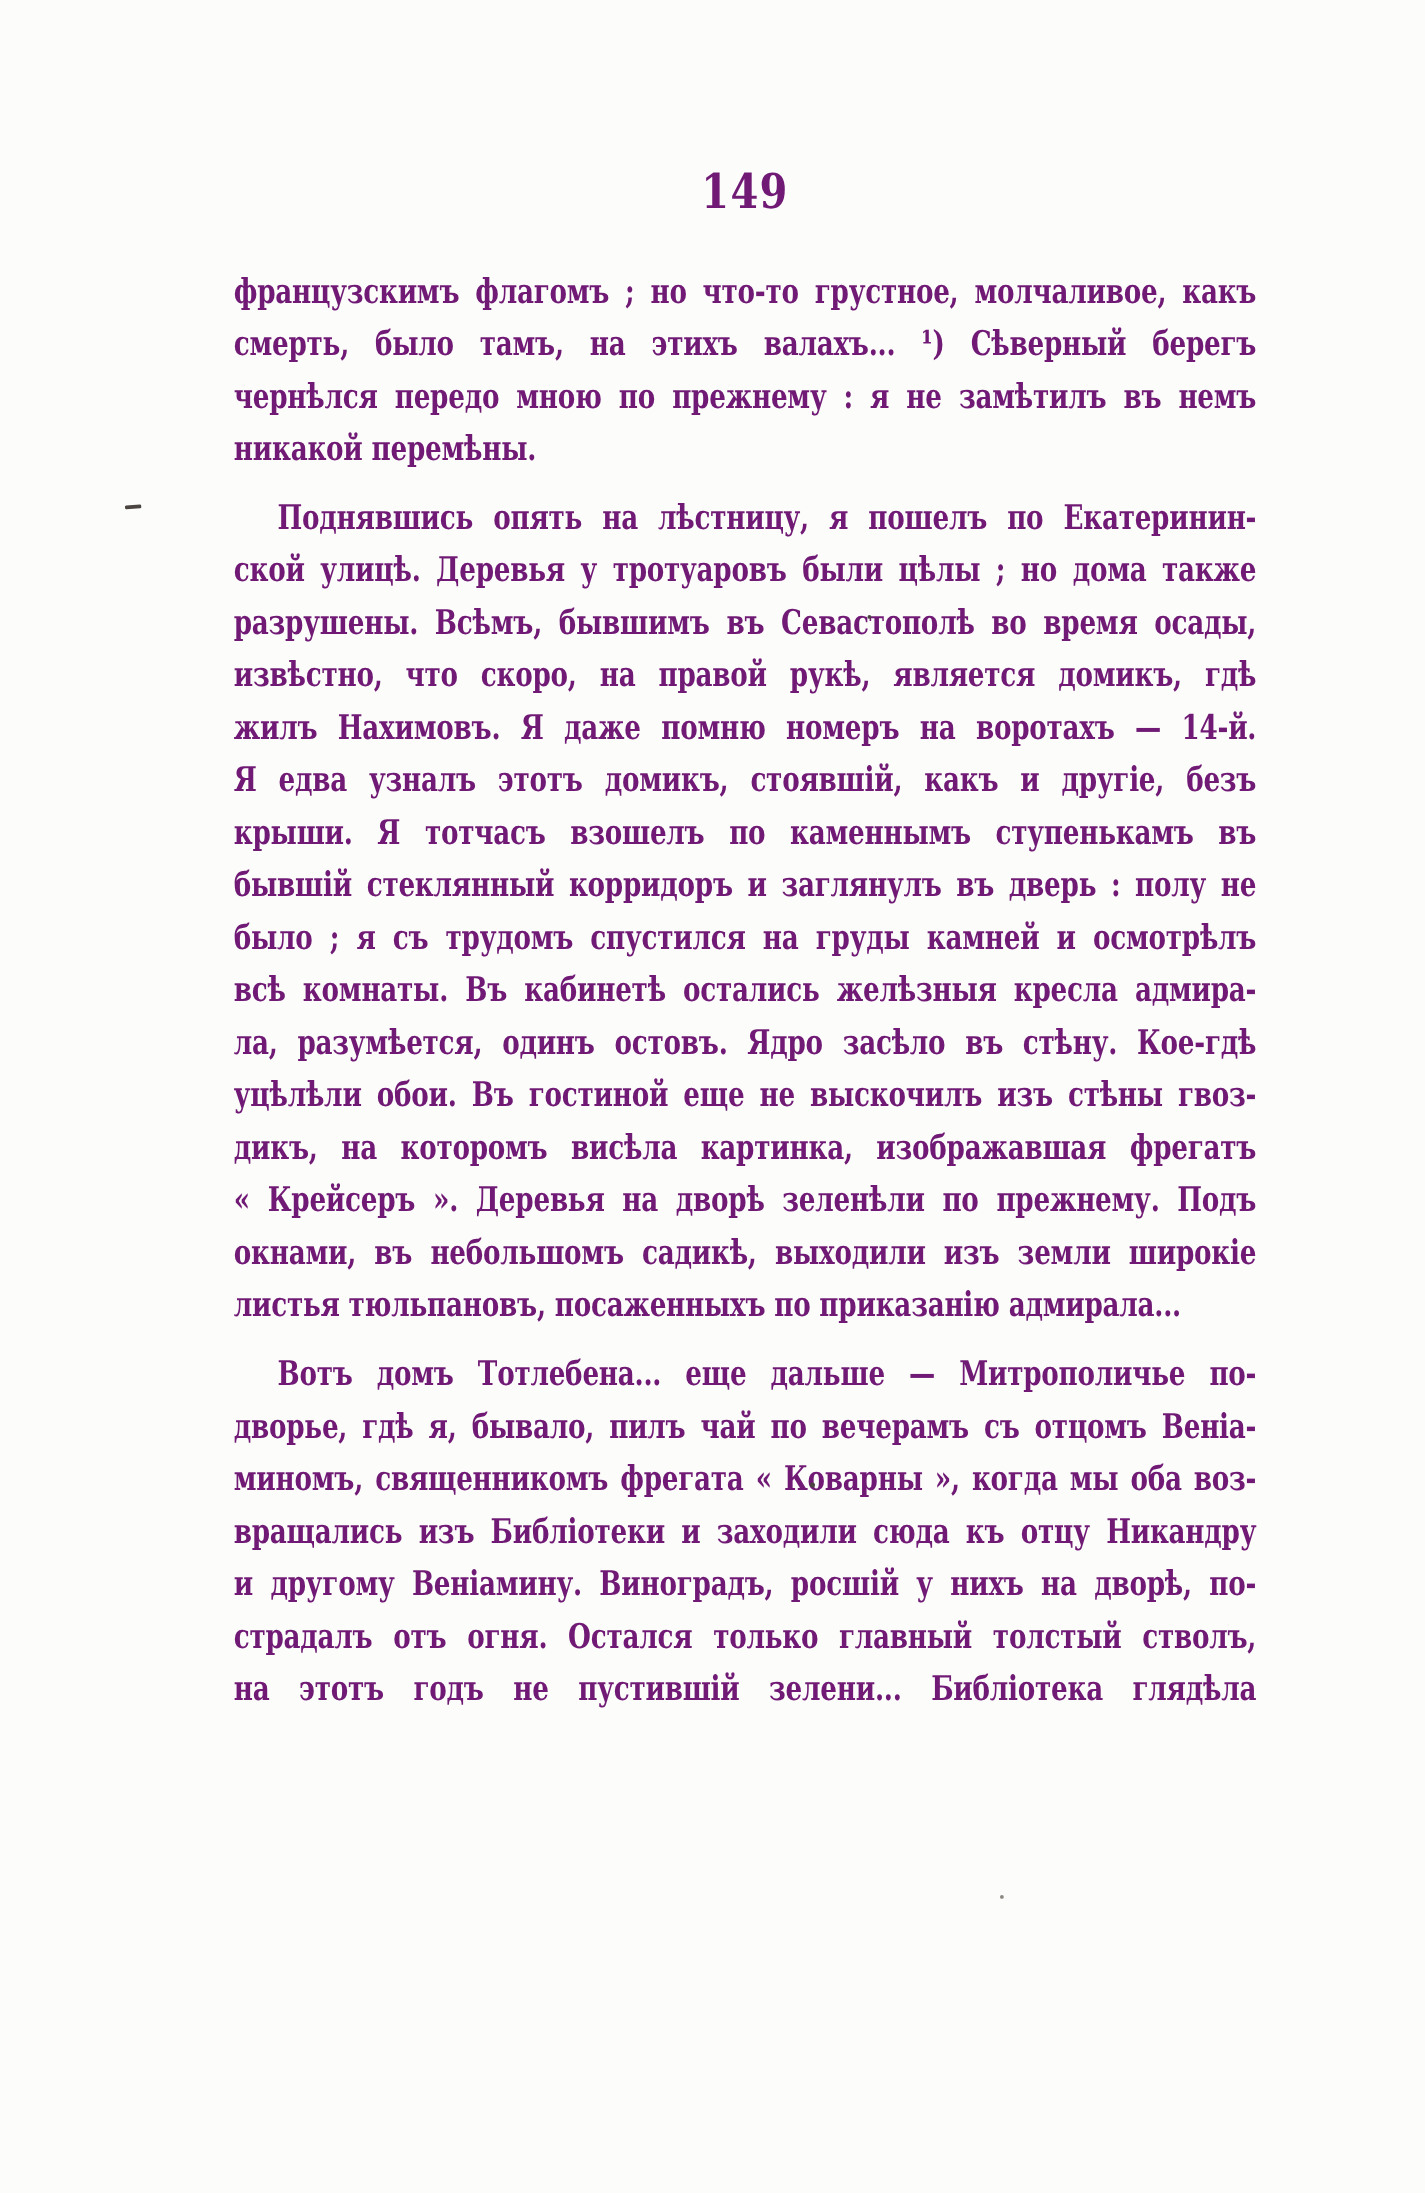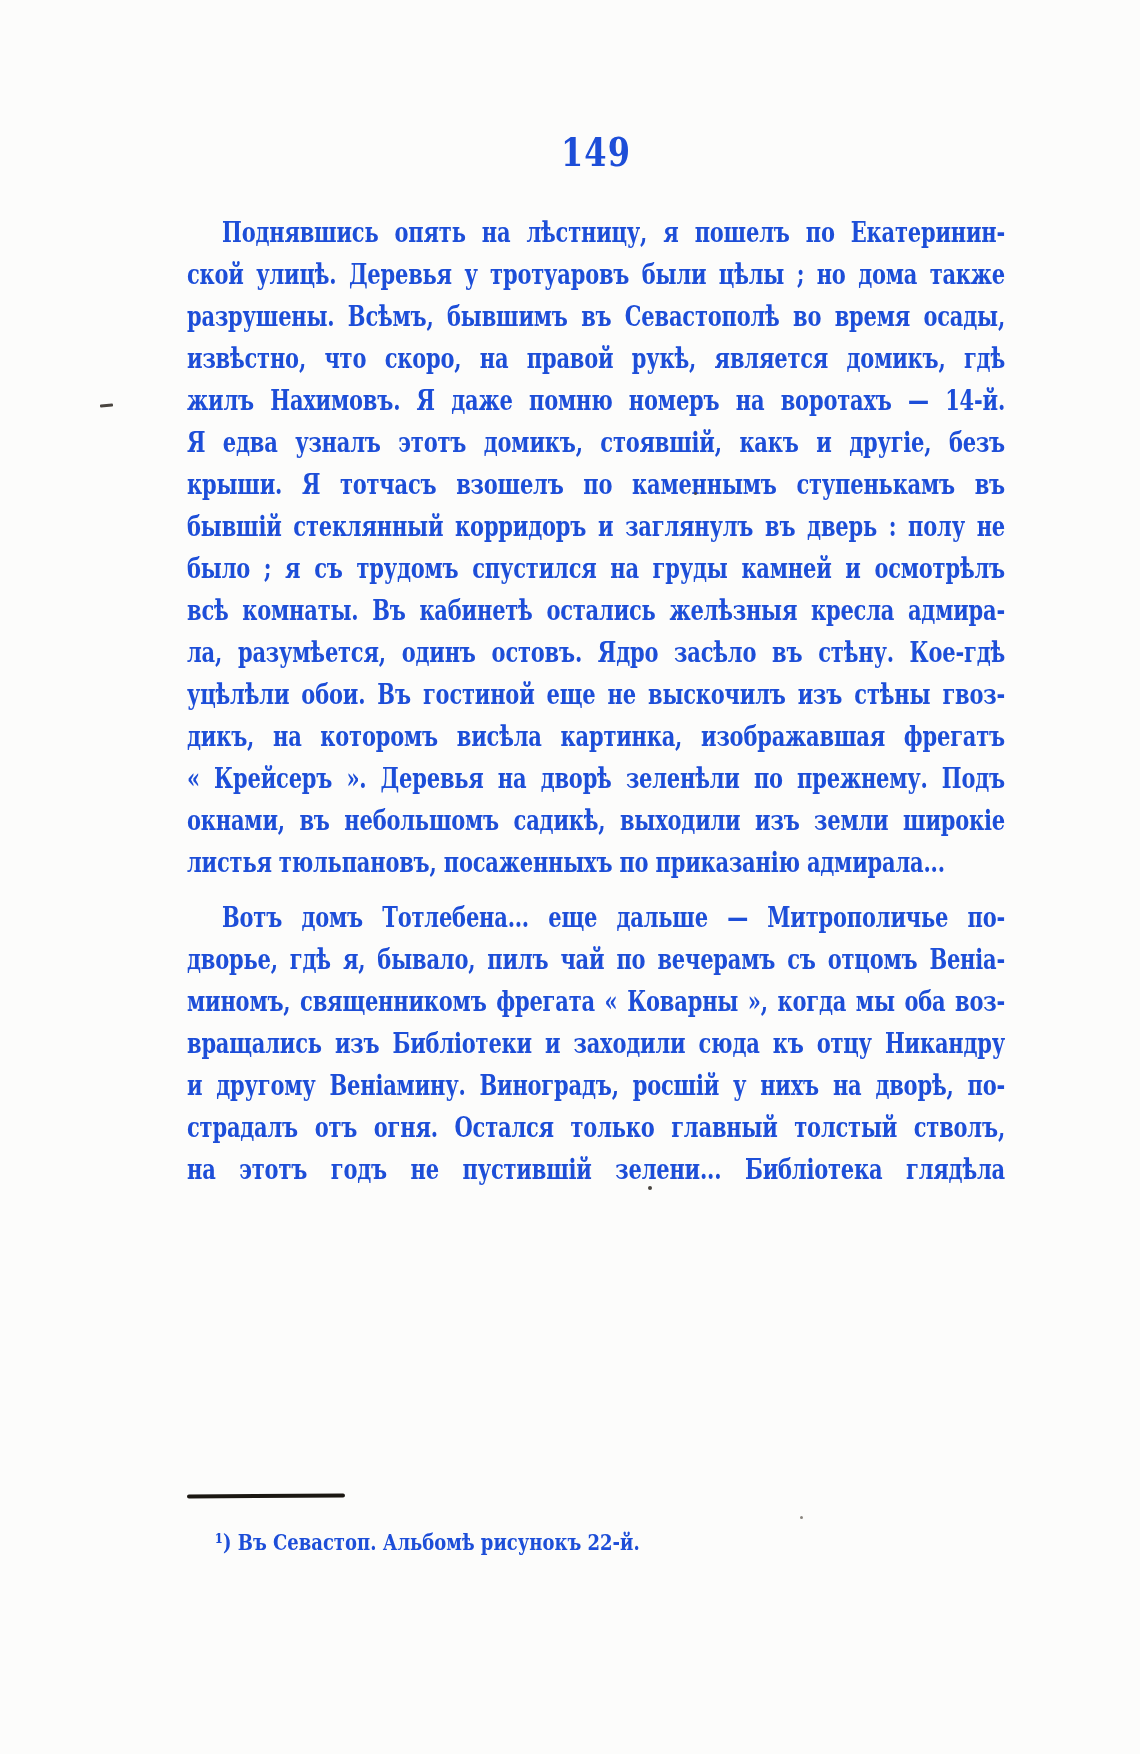--- a/index.html
+++ b/index.html
@@ -5,21 +5,21 @@
   html, body { margin: 0; padding: 0; }
   body {
     width: 1140px; height: 1754px;
     background: #fcfcfb;
     font-family: "DejaVu Serif", serif;
   }
   .page {
     position: relative;
     width: 1140px; height: 1728px;
     background: #fcfcfb;
-    color: #1d4ed8;
+    color: #701a75;
     overflow: hidden;
   }
   .page-number {
     position: absolute;
     top: 134px; left: 187px; width: 818px;
     text-align: center;
     font-size: 32px;
     font-weight: 700;
     letter-spacing: 1px;
     transform: scaleY(1.2);
@@ -68,20 +68,26 @@
 </style>
 </head>
 <body>
 
 <div class="page">
 
   <div class="page-number">149</div>
 
   <div class="text-block">
       <div class="para">
+        <div class="line j">французскимъ флагомъ ; но что-то грустное, молчаливое, какъ</div>
+        <div class="line j">смерть, было тамъ, на этихъ валахъ... ¹) Сѣверный берегъ</div>
+        <div class="line j">чернѣлся передо мною по прежнему : я не замѣтилъ въ немъ</div>
+        <div class="line last">никакой перемѣны.</div>
+      </div>
+      <div class="para">
         <div class="line j ind">Поднявшись опять на лѣстницу, я пошелъ по Екатеринин-</div>
         <div class="line j">ской улицѣ. Деревья у тротуаровъ были цѣлы ; но дома также</div>
         <div class="line j">разрушены. Всѣмъ, бывшимъ въ Севастополѣ во время осады,</div>
         <div class="line j">извѣстно, что скоро, на правой рукѣ, является домикъ, гдѣ</div>
         <div class="line j">жилъ Нахимовъ. Я даже помню номеръ на воротахъ — 14-й.</div>
         <div class="line j">Я едва узналъ этотъ домикъ, стоявшій, какъ и другіе, безъ</div>
         <div class="line j">крыши. Я тотчасъ взошелъ по каменнымъ ступенькамъ въ</div>
         <div class="line j">бывшій стеклянный корридоръ и заглянулъ въ дверь : полу не</div>
         <div class="line j">было ; я съ трудомъ спустился на груды камней и осмотрѣлъ</div>
         <div class="line j">всѣ комнаты. Въ кабинетѣ остались желѣзныя кресла адмира-</div>
@@ -96,23 +102,19 @@
         <div class="line j ind">Вотъ домъ Тотлебена... еще дальше — Митрополичье по-</div>
         <div class="line j">дворье, гдѣ я, бывало, пилъ чай по вечерамъ съ отцомъ Веніа-</div>
         <div class="line j">миномъ, священникомъ фрегата « Коварны », когда мы оба воз-</div>
         <div class="line j">вращались изъ Библіотеки и заходили сюда къ отцу Никандру</div>
         <div class="line j">и другому Веніамину. Виноградъ, росшій у нихъ на дворѣ, по-</div>
         <div class="line j">страдалъ отъ огня. Остался только главный толстый стволъ,</div>
         <div class="line j">на этотъ годъ не пустившій зелени... Библіотека глядѣла</div>
       </div>
     </div>
 
-  <div class="footnote">
-    <div class="fn-rule"></div>
-    <div class="fn-text">¹) Въ Севастоп. Альбомѣ рисунокъ 22-й.</div>
-  </div>
 
   <div class="speck dash" style="left:100px; top:404px; width:13px; height:3px;"></div>
   <div class="speck" style="left:694px; top:492px; width:3px; height:3px;"></div>
   <div class="speck" style="left:648px; top:1186px; width:4px; height:4px;"></div>
   <div class="speck" style="left:800px; top:1516px; width:3px; height:3px; background:#8a857f;"></div>
 
 </div>
 
 </body></html>

